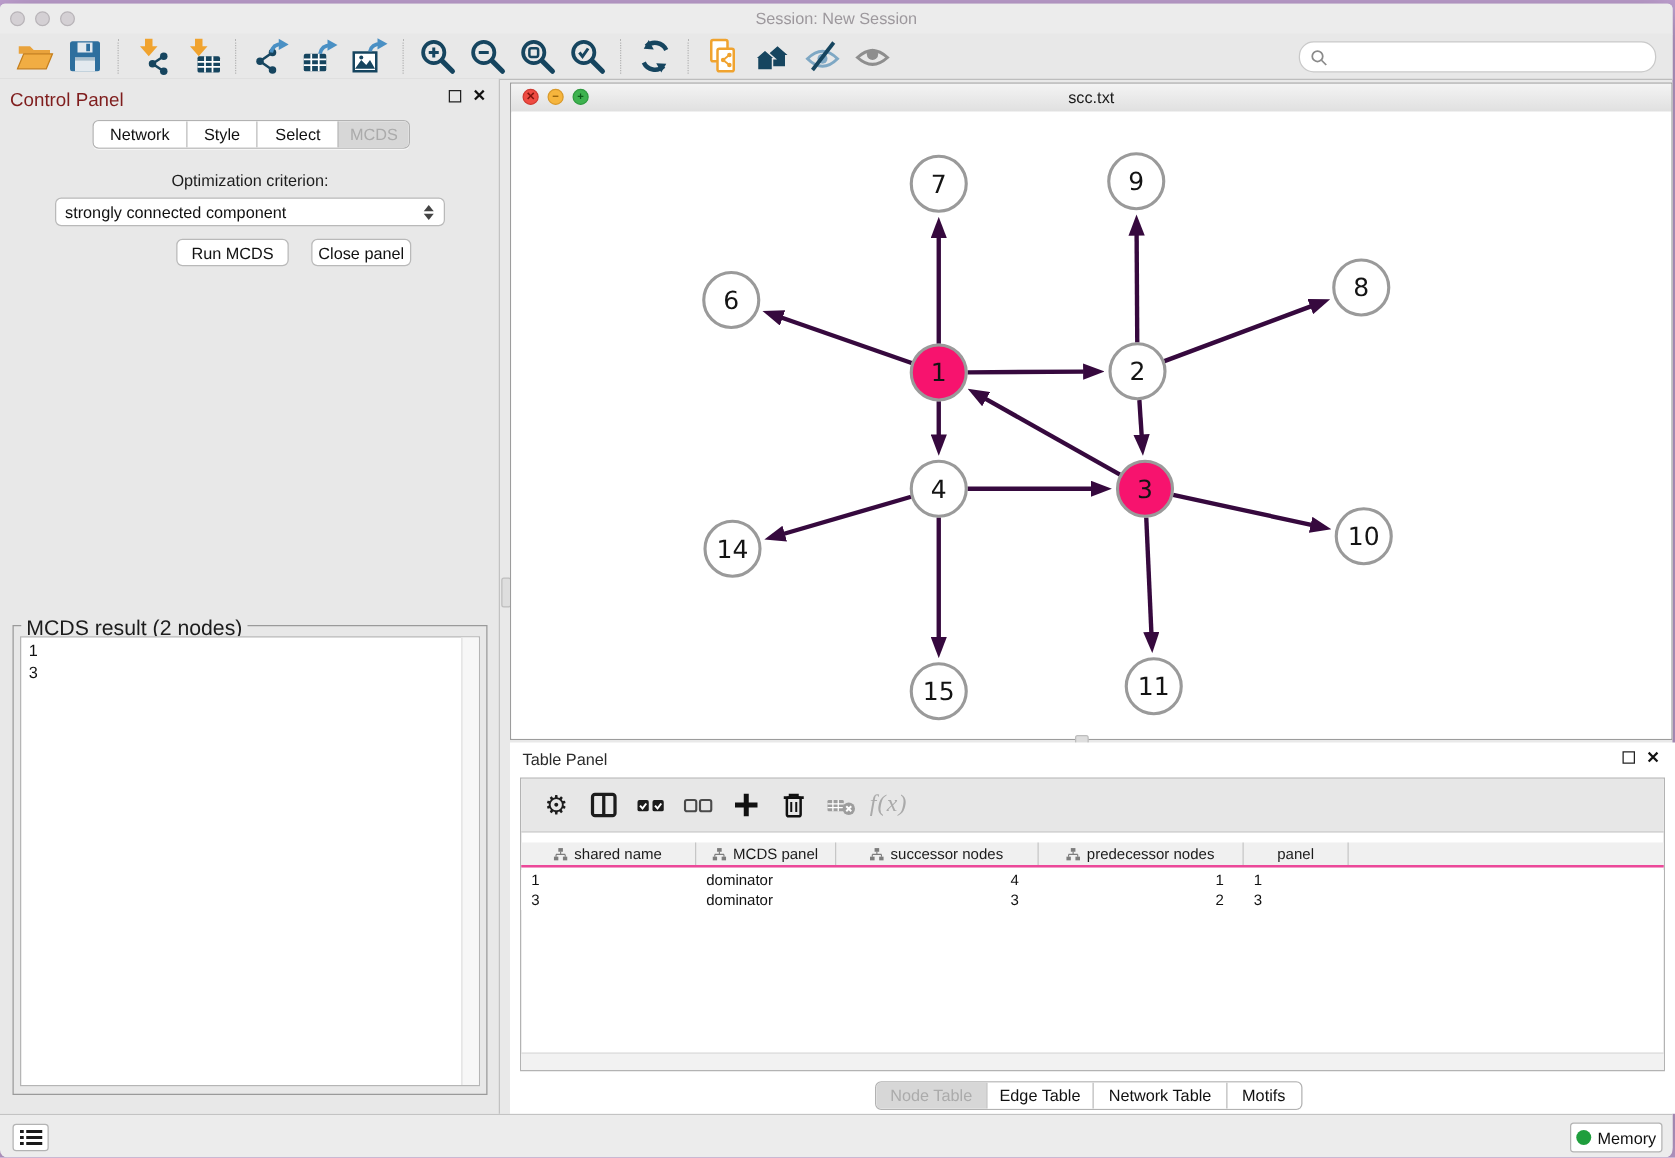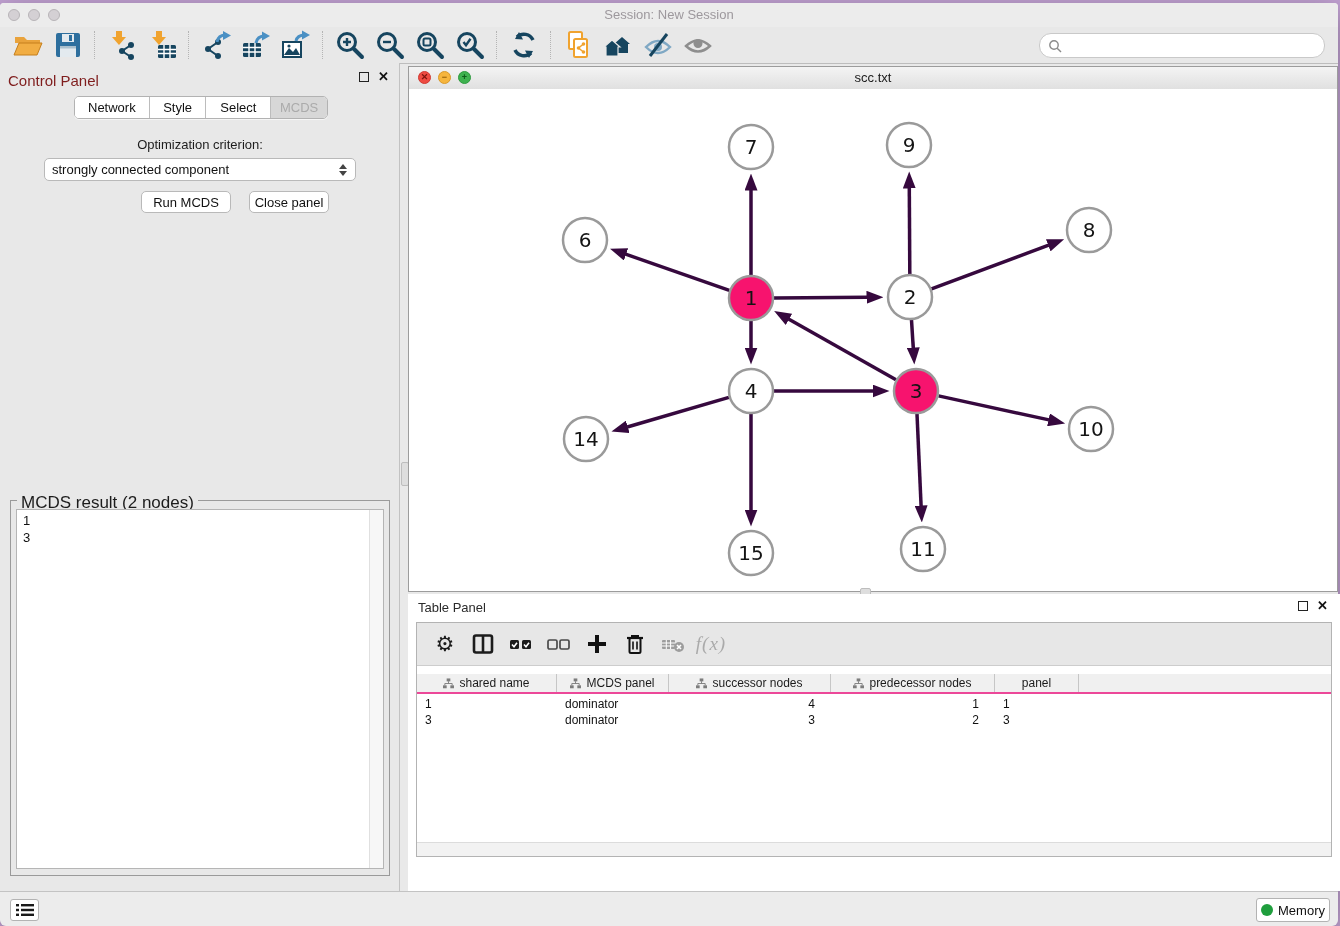--- a/index.html
+++ b/index.html
@@ -469,20 +469,26 @@
       </div>
       <div class="tp-row" style="top:89px">
         <div class="td-cell al" style="width:140px">3</div>
         <div class="td-cell al" style="width:112px">dominator</div>
         <div class="td-cell ar" style="width:162px">3</div>
         <div class="td-cell ar" style="width:164px">2</div>
         <div class="td-cell al" style="width:84px">3</div>
       </div>
       <div class="tp-hscroll"></div>
     </div>
+    <div class="seg" style="left:292px;top:271px;width:340px;">
+      <div class="tab active" style="width:88px">Node Table</div>
+      <div class="tab" style="width:84px">Edge Table</div>
+      <div class="tab" style="width:106px">Network Table</div>
+      <div class="tab" style="width:58px">Motifs</div>
+    </div>
   </div>
 
   <div class="status-bar">
     <div class="list-btn">
       <svg width="18" height="14" viewBox="0 0 18 14">
           <g fill="#1a1a1a">
             <rect x="0" y="1" width="3" height="2.4"></rect>
             <rect x="5" y="1" width="13" height="2.4"></rect>
             <rect x="0" y="5.8" width="3" height="2.4"></rect>
             <rect x="5" y="5.8" width="13" height="2.4"></rect>

